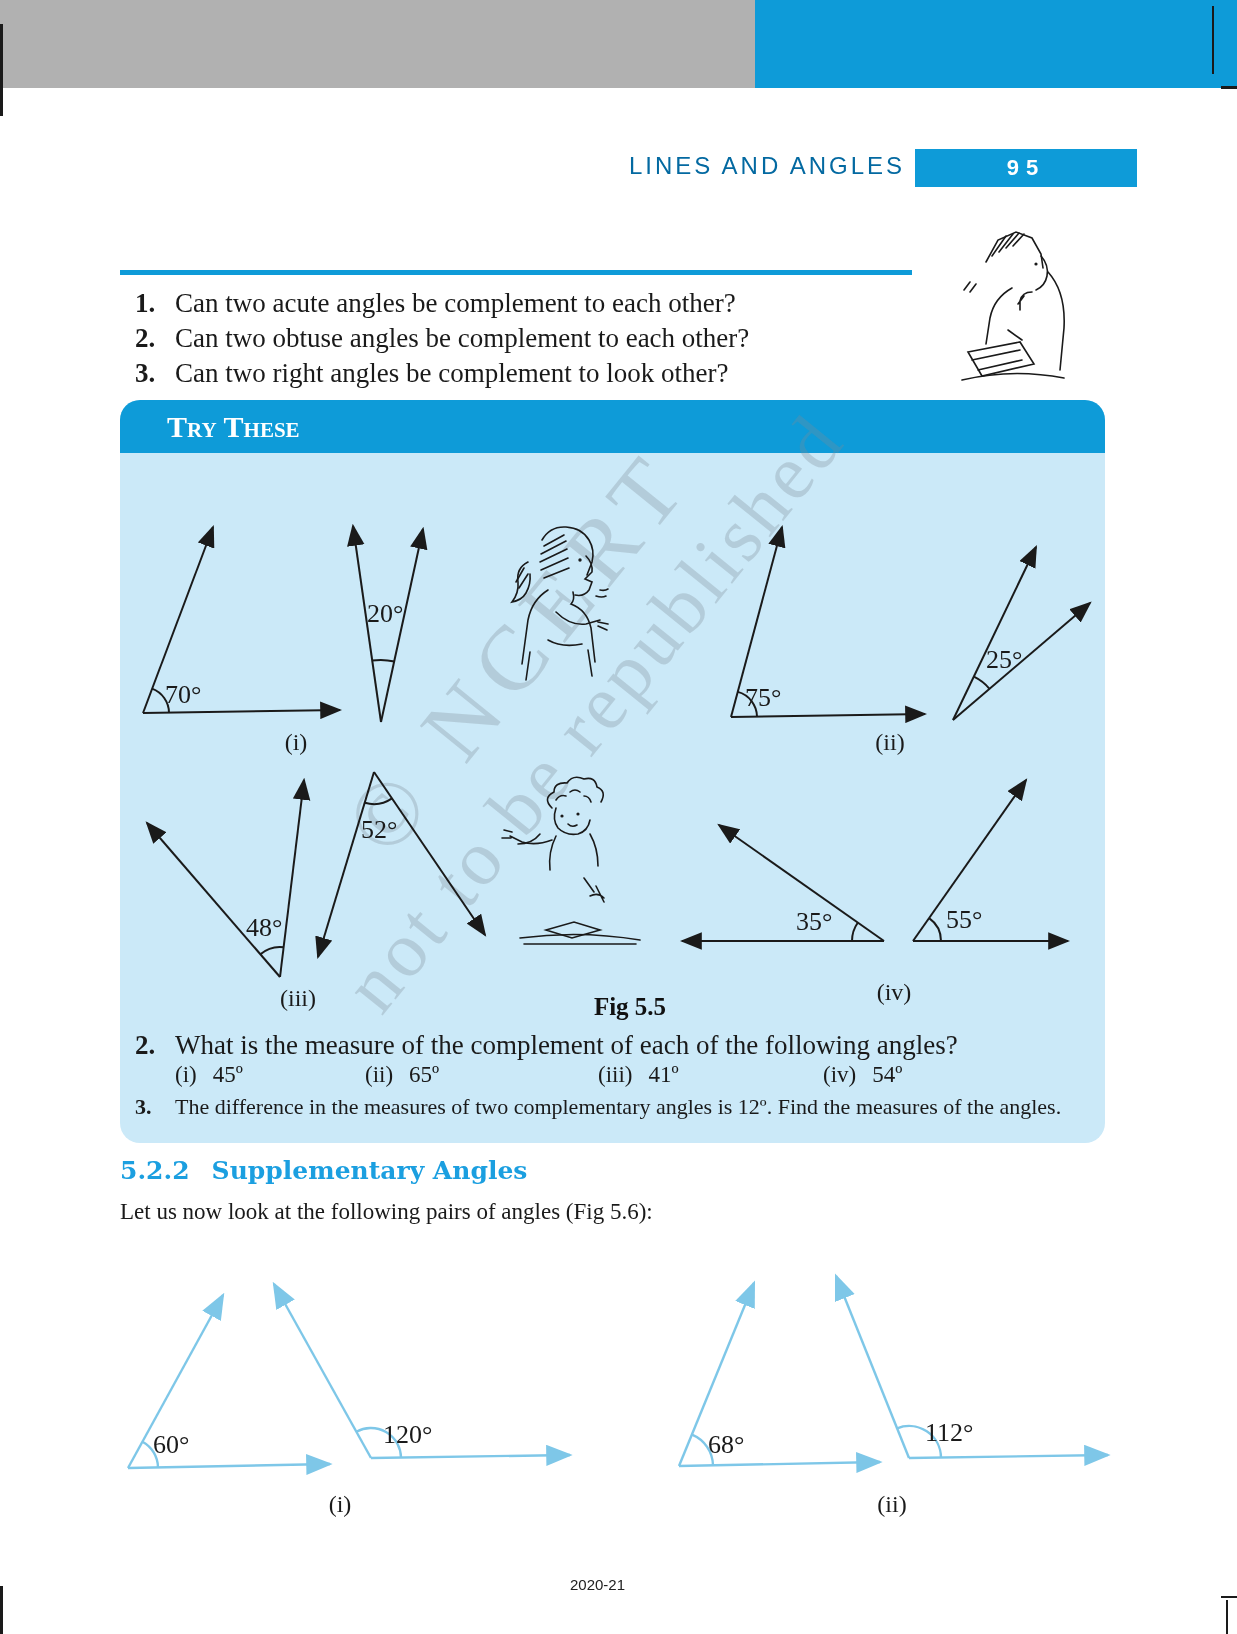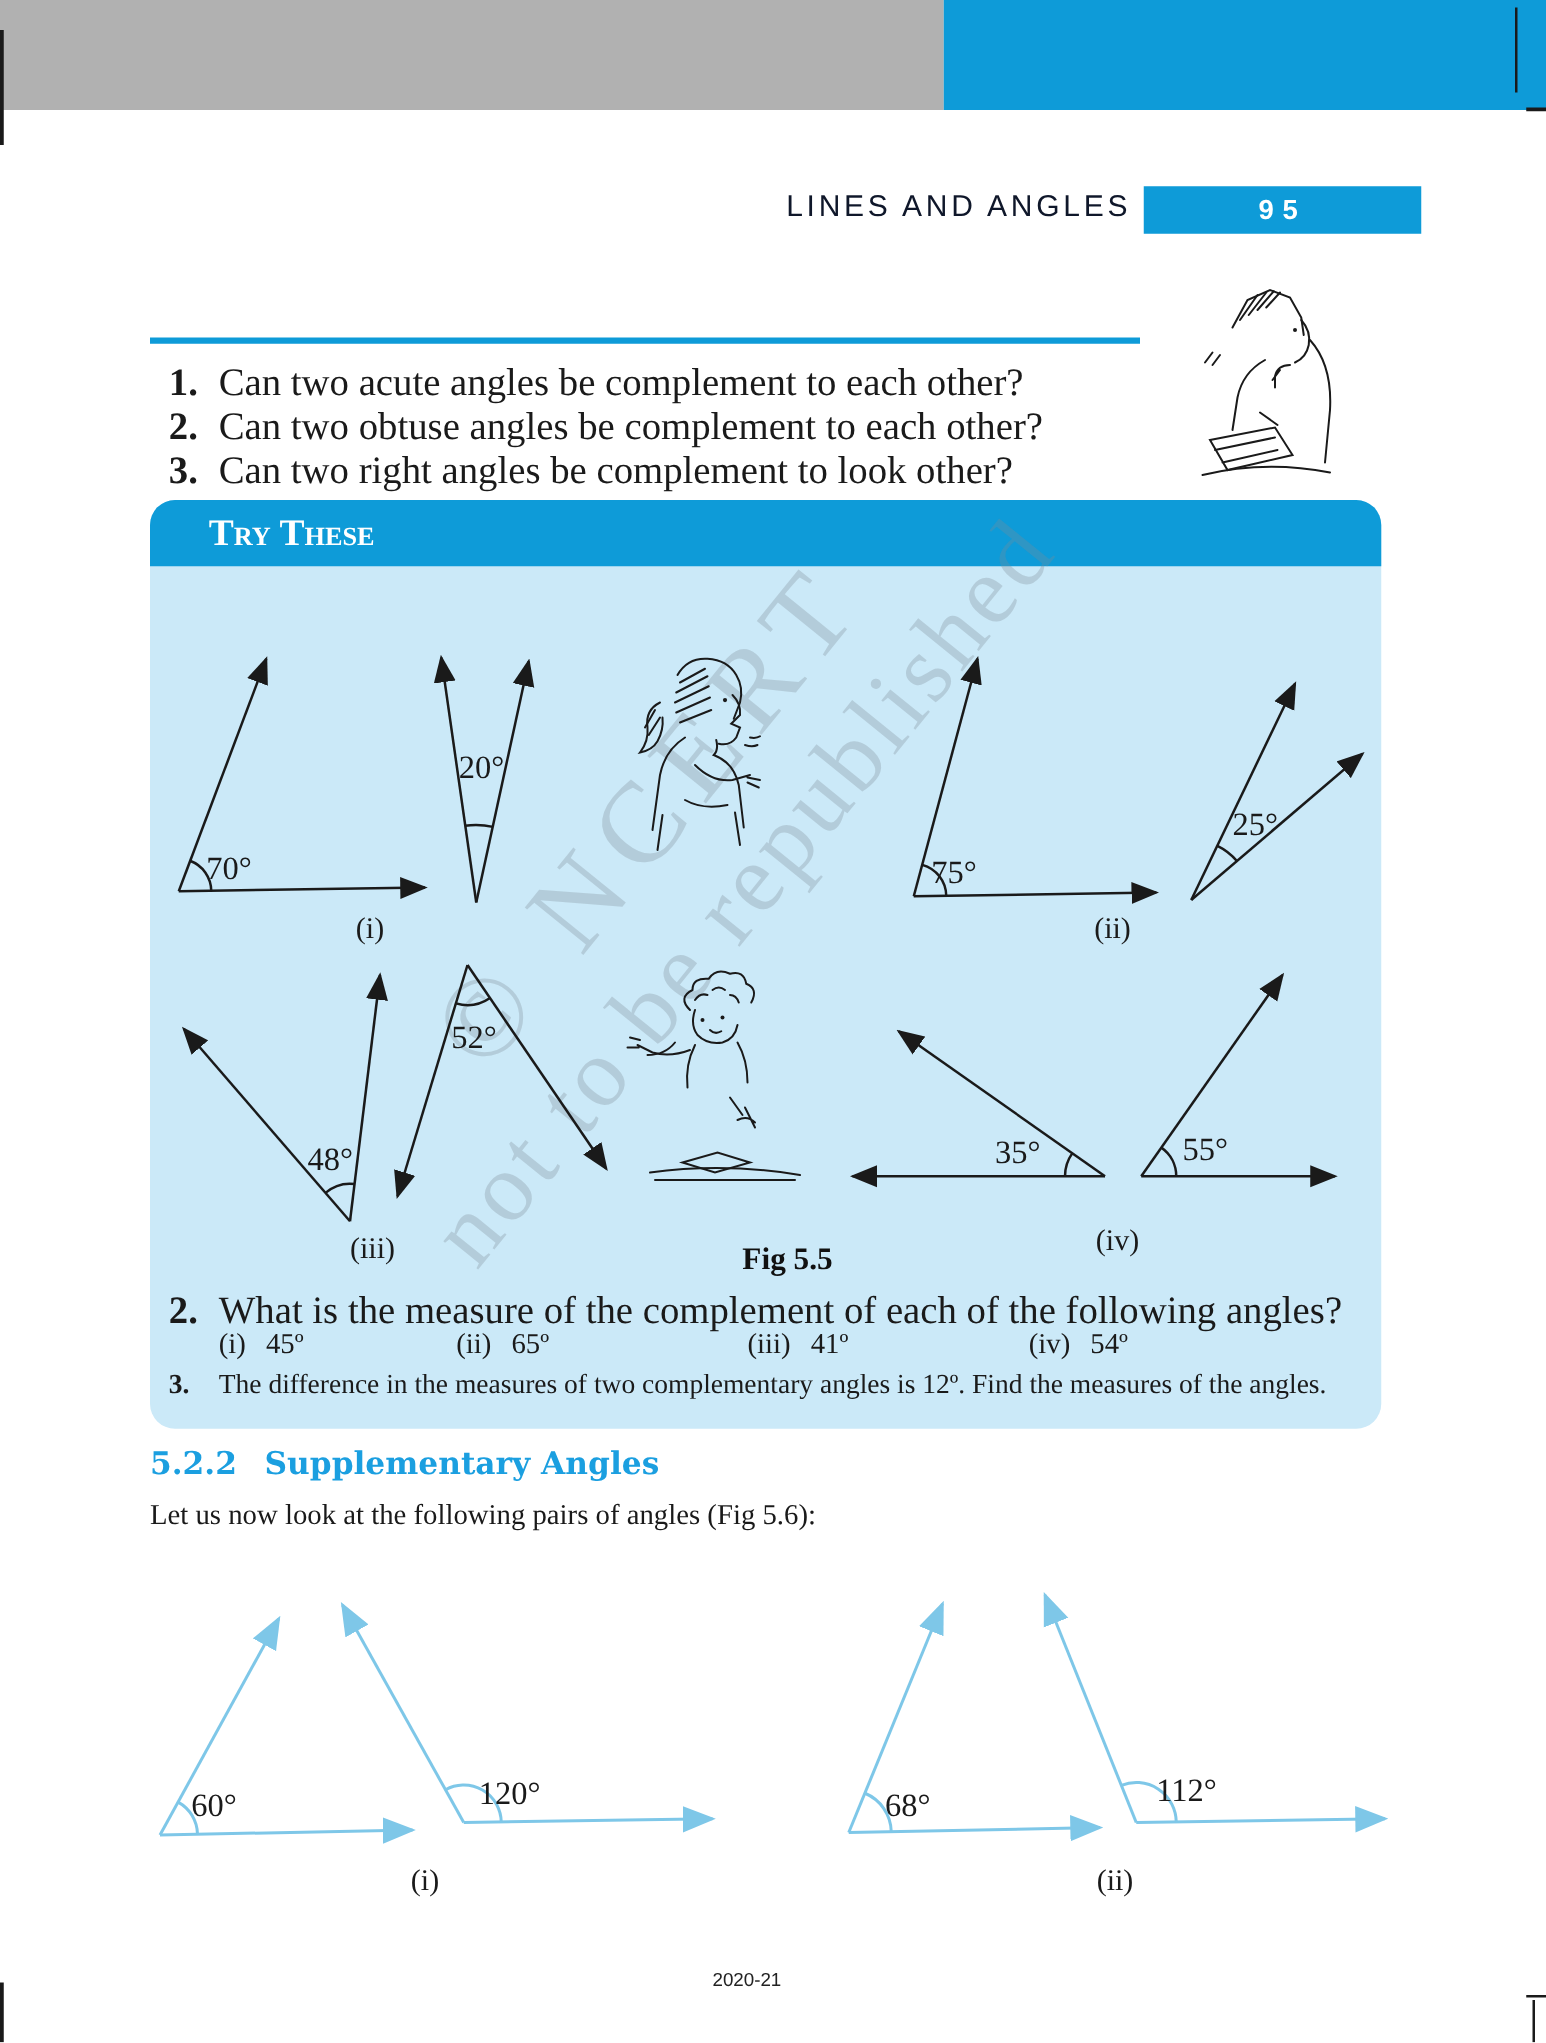--- a/index.html
+++ b/index.html
@@ -9,31 +9,31 @@
   
   .bar-gray{position:absolute;left:0;top:0;width:755px;height:88px;background:#b1b1b1;}
   .bar-blue{position:absolute;left:755px;top:0;width:482px;height:88px;background:#0e9bd8;}
 
   
   .mark{position:absolute;background:#1a1a1a;}
 
   
   .chapter-title{position:absolute;left:600px;top:152px;width:305px;text-align:right;
       font-family:"Liberation Sans", sans-serif;font-size:24px;font-weight:400;
-      letter-spacing:3px;color:#0f172a;}
+      letter-spacing:3px;color:#0369a1;}
   .page-num-box{position:absolute;left:915px;top:149px;width:222px;height:38px;background:#0e9bd8;}
   .page-num{display:block;text-align:center;line-height:38px;color:#ffffff;
       font-family:"Liberation Sans", sans-serif;font-weight:bold;font-size:22px;letter-spacing:7px;}
 
   
   .tdw-bar{position:absolute;left:120px;top:228px;width:792px;height:37px;background:#d9d9d9;}
   .tdw-title{display:block;text-align:center;line-height:37px;font-variant:small-caps;
       font-weight:bold;font-size:29px;color:#111;}
   .tdw-rule{position:absolute;left:120px;top:270px;width:792px;height:5px;background:#0e9bd8;}
-  .qrow{position:absolute;left:135px;font-size:31px;white-space:nowrap;}
+  .qrow{position:absolute;left:135px;font-size:27px;white-space:nowrap;}
   .qrow .num{display:inline-block;width:40px;font-weight:bold;}
 
   
   .panel{position:absolute;left:120px;top:400px;width:985px;height:743px;
       background:#cbe9f8;border-radius:20px;}
   .panel-header{position:absolute;left:0;top:0;width:100%;height:53px;background:#0e9bd8;
       border-radius:20px 20px 0 0;}
   .panel-title{display:block;padding-left:47px;line-height:53px;color:#ffffff;
       font-variant:small-caps;font-weight:bold;font-size:30px;}
 

